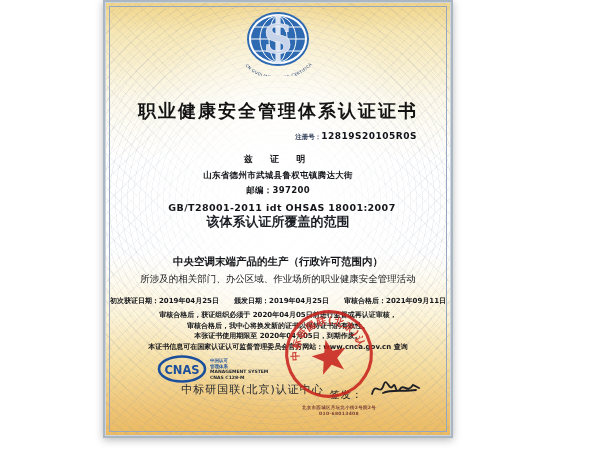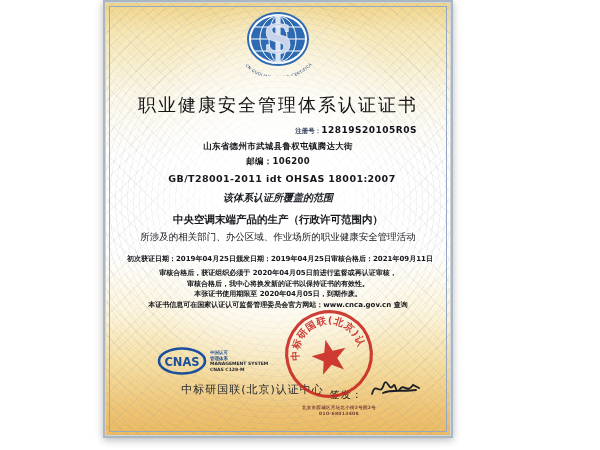--- a/index.html
+++ b/index.html
@@ -20,41 +20,41 @@
       repeating-linear-gradient(-45deg, rgba(135,146,162,.09) 0 1px, rgba(0,0,0,0) 1px 8px),
       linear-gradient(180deg,#f1d488 0%,#f7e7b4 7%,#fcf8e9 22%,#ffffff 36%,#ffffff 58%,#fdf4d9 72%,#f6dd9e 84%,#efc474 94%,#ecba60 100%);
   }
   .inner-frame{
     position:absolute;left:4px;top:4px;right:4px;bottom:4px;
     border:1px solid #96a7c2;pointer-events:none;
   }
   .content{position:absolute;left:0;top:0;width:100%;height:100%;text-align:center;color:#15161a;}
   .org-logo{margin-top:8px;}
   .cert-title{
-    font-size:18px;font-weight:normal;letter-spacing:2px;color:#141414;margin-top:13px;
+    font-size:18px;font-weight:bold;letter-spacing:2px;color:#141414;margin-top:19px;
   }
   .reg-row{
     margin-top:1px;padding-right:34px;text-align:right;
   }
   .reg-label{font-size:6.5px;color:#33405a;font-weight:bold;}
   .reg-value{font-size:9px;font-weight:bold;color:#10121a;letter-spacing:.5px;}
   .certify-heading{margin-top:10px;font-size:9px;font-weight:bold;letter-spacing:7px;}
   .company-name{margin-top:7px;font-size:13.5px;font-weight:bold;letter-spacing:2px;}
   .small-line{font-size:8.5px;font-weight:bold;margin-top:3.5px;letter-spacing:.3px;}
   .tiny-gap{margin-top:10px;}
   .standard-line{font-size:9.5px;font-weight:bold;margin-top:5px;letter-spacing:.4px;margin-left:8px;}
-  .scope-heading{font-size:10px;font-weight:bold;margin-top:7px;color:#1c2026;font-style:italic;}
-  .scope-1{font-size:10.5px;font-weight:bold;margin-top:8px;}
+  .scope-heading{font-size:13px;font-weight:bold;color:#1c2026;}
+  .scope-1{font-size:10.5px;font-weight:bold;margin-top:24px;}
   .scope-2{font-size:9.5px;font-weight:normal;margin-top:4px;}
   .dates-row{
-    display:flex;justify-content:space-between;padding:0 22px;margin-top:10px;
+    display:flex;justify-content:space-between;padding:0 5px;margin-top:10px;
     font-size:7px;font-weight:bold;white-space:nowrap;
   }
   .notes{margin-top:4px;font-size:7px;font-weight:bold;line-height:10.5px;}
-  .cnas-block{position:absolute;left:52px;top:344px;display:flex;align-items:center;gap:3px;text-align:left;}
+  .cnas-block{position:absolute;left:52px;top:352px;display:flex;align-items:center;gap:3px;text-align:left;}
   .cnas-text{font-size:4.5px;line-height:5.5px;color:#1b4f9c;font-weight:bold;white-space:nowrap;}
   .cnas-text .en{color:#23262e;}
   .issuer-row{
     position:absolute;left:0;top:374px;width:100%;display:flex;align-items:center;
     justify-content:center;padding-left:46px;box-sizing:border-box;gap:6px;white-space:nowrap;
   }
   .issuer-name{font-size:11px;color:#23262e;letter-spacing:1px;}
   .sign-label{font-size:10px;color:#15161a;letter-spacing:1px;margin-top:11px;}
   .official-seal{position:absolute;left:178px;top:306px;opacity:.88;transform:rotate(-14deg);}
   .footer-tiny{
@@ -93,23 +93,24 @@
         <textPath href="#logoArc" startOffset="2">CN GUOLIAN BEIJING CERTIFICATION CENTER</textPath>
       </text>
     </svg>
 
     <div class="cert-title">职业健康安全管理体系认证证书</div>
 
     <div class="reg-row">
       <span class="reg-label">注册号：</span><span class="reg-value">12819S20105R0S</span>
     </div>
 
+    <div class="certify-heading">兹 证 明</div>
 
     <div class="small-line">山东省德州市武城县鲁权屯镇腾达大街</div>
-    <div class="small-line">邮编：106200</div>
+    <div class="small-line">邮编：397200</div>
 
     <div class="standard-line">GB/T28001-2011 idt OHSAS 18001:2007</div>
     <div class="scope-heading">该体系认证所覆盖的范围</div>
     <div class="scope-1">中央空调末端产品的生产（行政许可范围内）</div>
     <div class="scope-2">所涉及的相关部门、办公区域、作业场所的职业健康安全管理活动</div>
 
     <div class="dates-row">
       <span><span>初次获证日期：</span><span>2019年04月25日</span></span>
       <span><span>颁发日期：</span><span>2019年04月25日</span></span>
       <span><span>审核合格后：</span><span>2021年09月11日</span></span>

